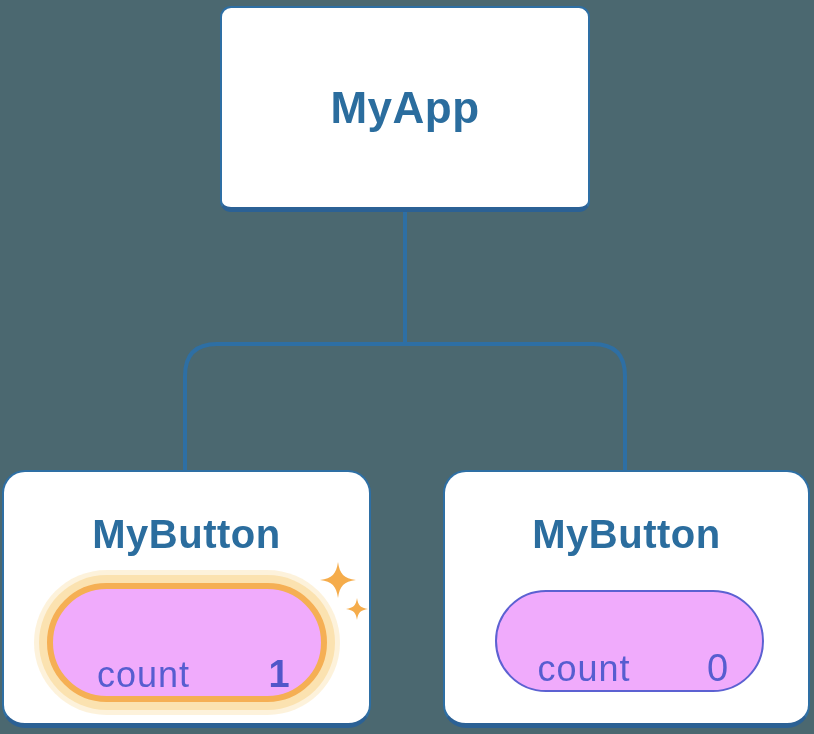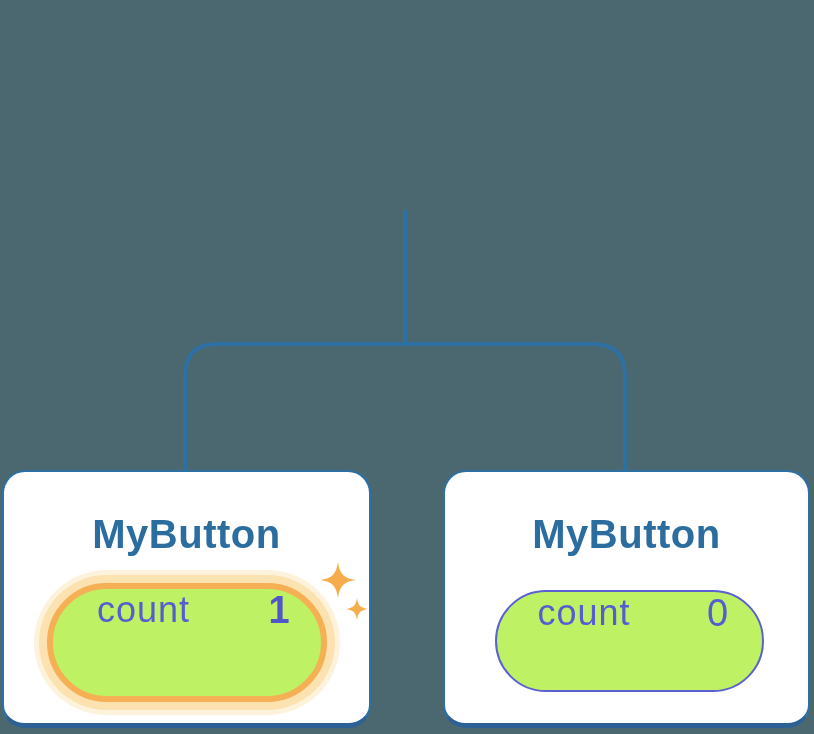--- a/index.html
+++ b/index.html
@@ -38,25 +38,25 @@
   .root-title {
     color: #2B6D9E; font-size: 44px; font-weight: 700; letter-spacing: 0.5px;
   }
   .child-title {
     position: absolute; left: 0; right: 0; top: 40px;
     text-align: center;
     color: #2B6D9E; font-size: 40px; font-weight: 700; letter-spacing: 0.5px;
   }
   .pill {
     position: absolute;
-    background: #bef264;
+    background: #f0abfc;
     border-radius: 999px;
     box-sizing: border-box;
     display: flex;
-    align-items: flex-start;
+    align-items: flex-end;
     overflow: hidden;
   }
   .pill-highlight {
     left: 43px; top: 111px; width: 280px; height: 119px;
     border: 6px solid #F5AF54;
     box-shadow: 0 0 0 8px #FBE2B0, 0 0 0 13px rgba(251,226,176,0.45);
   }
   .pill-normal {
     left: 50px; top: 118px; width: 269px; height: 102px;
     border: 2px solid #5C61D2;
@@ -81,20 +81,23 @@
 </head>
 <body>
 
 <div class="canvas">
 
   <svg class="connectors" width="814" height="734" viewBox="0 0 814 734">
     <path d="M405 210 V 344" fill="none" stroke="#2E6FA4" stroke-width="4"></path>
     <path d="M185 472 V 376 Q 185 344 217 344 H 593 Q 625 344 625 376 V 472" fill="none" stroke="#2E6FA4" stroke-width="4"></path>
   </svg>
 
+  <div class="card card-root">
+    <div class="root-title">MyApp</div>
+  </div>
 
   <div class="card card-child card-child-left">
     <div class="child-title">MyButton</div>
     <div class="pill pill-highlight">
       <span class="pill-cell pill-key">count</span>
       <span class="pill-divider"></span>
       <span class="pill-cell pill-val">1</span>
     </div>
     <svg class="sparkles" width="64" height="70" viewBox="0 0 64 70">
       <path d="M0,-1 C0.1,-0.32 0.32,-0.1 1,0 C0.32,0.1 0.1,0.32 0,1 C-0.1,0.32 -0.32,0.1 -1,0 C-0.32,-0.1 -0.1,-0.32 0,-1 Z" transform="translate(26,24) scale(18)" fill="#F5AC4B"></path>

